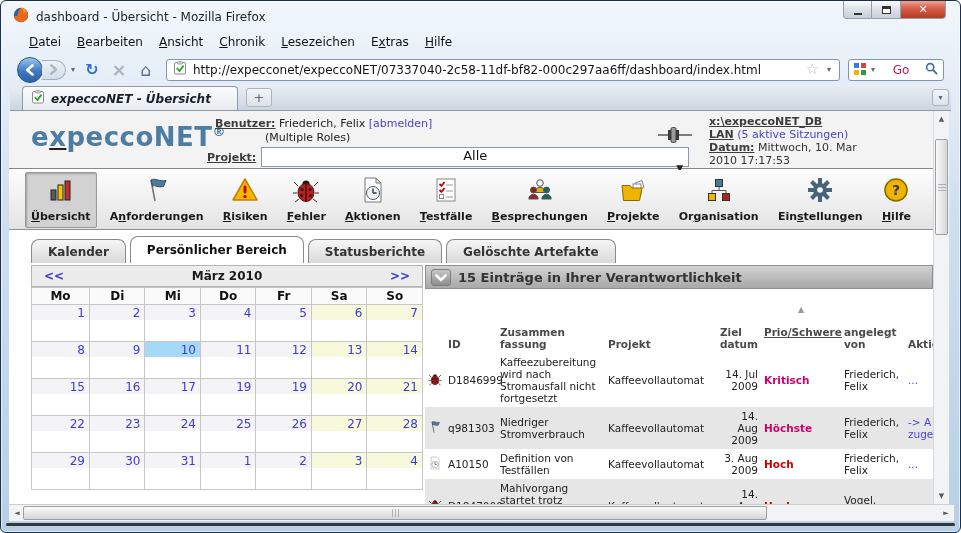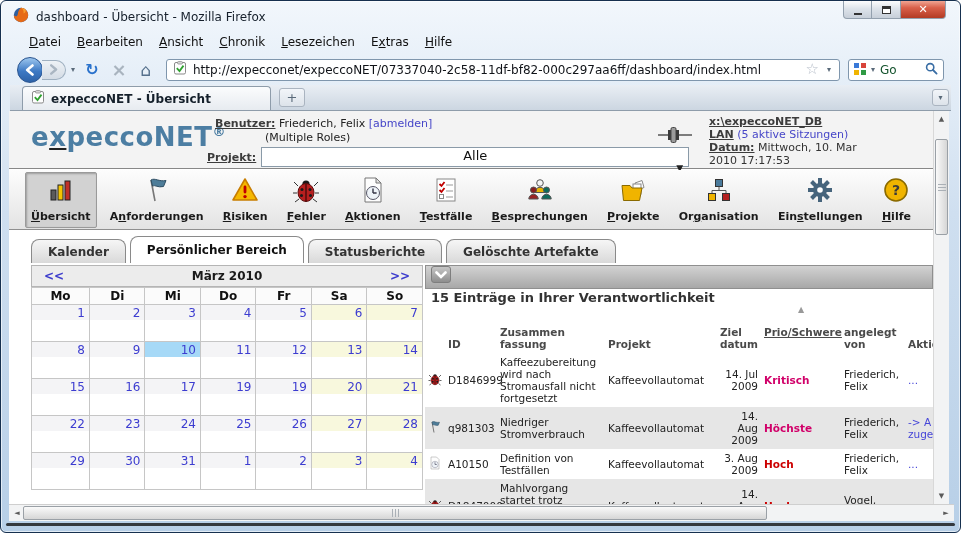--- a/index.html
+++ b/index.html
@@ -40,29 +40,29 @@
   .nav-glyph { width:24px; height:24px; display:flex; align-items:center; justify-content:center; font-size:16px; }
   .reload { color:#2a72cc; font-weight:bold; }
   .stop   { color:#a9b4bf; font-weight:bold; font-size:18px; }
   .home   { color:#55708c; font-size:17px; }
   .urlbar { flex:1; height:22px; margin:0 5px; background:#fff; border:1px solid #7f96ad; border-radius:3px;
             display:flex; align-items:center; gap:6px; padding:0 6px; font-size:12px; color:#101318; }
   .url-text { flex:1; white-space:nowrap; overflow:hidden; }
   .star { color:#b9c0cb; font-size:15px; line-height:1; }
   .searchbox { width:96px; height:22px; background:#fff; border:1px solid #7f96ad; border-radius:3px;
                display:flex; align-items:center; gap:3px; padding:0 5px; }
-  .search-placeholder { flex:1; color:#14532d; font-size:12px; }
+  .search-placeholder { flex:1; color:#be185d; font-size:12px;text-align:center; }
 
   
   .tabstrip { position:absolute; top:84px; left:9px; right:9px; height:26px;
               background:linear-gradient(#e9eef4,#ccd6e1); border-bottom:1px solid #8e9caa;
               display:flex; align-items:flex-end; padding-left:12px; }
-  .browser-tab { height:24px; width:249px; background:linear-gradient(#fbfcfd,#e7ebf0);
+  .browser-tab { height:24px; width:216px; background:linear-gradient(#fbfcfd,#e7ebf0);
                  border:1px solid #8e9caa; border-bottom:none; border-radius:4px 4px 0 0;
-                 display:flex; align-items:center; gap:6px; padding:0 8px; font-size:12px; font-weight:bold; color:#15202b; }
+                 display:flex; align-items:center; gap:6px; padding:0 8px; font-size:12px; font-weight:bold; color:#15202b;font-style:italic; }
   .newtab { width:26px; height:19px; margin:0 0 3px 8px; border:1px solid #aab4c0; border-radius:3px;
             background:linear-gradient(#f2f5f9,#dde3ea); display:flex; align-items:center; justify-content:center; color:#5a6a7a; font-size:13px; }
   .tablist-caret { margin-left:auto; margin-bottom:4px; margin-right:2px; width:17px; height:17px; border:1px solid #aab4c0; border-radius:3px;
                    background:linear-gradient(#f2f5f9,#dde3ea); display:flex; align-items:center; justify-content:center; color:#5a6a7a; font-size:8px; }
 
   
   .content { position:absolute; top:110px; left:8px; width:940px; height:393px; background:#fff; overflow:hidden; }
 
   .page-header { position:absolute; top:0; left:0; width:924px; height:58px; background:#f3f3f3; border-bottom:1px solid #878787; }
   .logo { position:absolute; left:22px; top:11px; font-size:26px; font-weight:bold; color:#4c7ea3; letter-spacing:.5px; }
@@ -106,21 +106,21 @@
   table.cal th, table.cal td { border:1px solid #c6c6c6; }
   table.cal th { height:17px; font-weight:bold; color:#111; background:#fbfbfb; }
   table.cal td { height:37px; vertical-align:top; background:#fff; }
   .daynum { height:15px; padding:1px 4px 0 0; text-align:right; color:#3c3cd0; background:#f4f4f6; font-size:12px; }
   td.weekend { background:#fcfce8; }
   td.weekend .daynum { background:#f8f8dd; }
   td.selected, td.selected .daynum { background:#a6d9f7; }
 
   .entries-panel { position:absolute; left:416px; top:2px; width:508px; height:239px; overflow:hidden; }
   .panel-header { height:24px; background:linear-gradient(#d2d2d2,#a8a8a8); border:1px solid #8f8f8f;
-                  display:flex; gap:7px; padding:0 5px; font-size:13px; font-weight:bold; color:#333;flex-direction:column; }
+                  display:flex; align-items:center; gap:7px; padding:0 5px; font-size:13px; font-weight:bold; color:#333; }
   .collapse-btn { width:20px; height:17px; border:1px solid #7e7e7e; border-radius:3px;
                   background:linear-gradient(#c6c6c6,#8e8e8e); display:flex; align-items:center; justify-content:center; }
   table.entries { border-collapse:collapse; font-size:10.5px; color:#222; table-layout:fixed; width:524px; margin-top:2px; }
   table.entries th { font-weight:bold; color:#4a4a4a; text-align:left; vertical-align:bottom; padding:3px; white-space:pre-line; }
   table.entries td { padding:3px; vertical-align:middle; }
   tr.alt { background:#e6e6e6; }
   .sort-arrow { text-align:center; color:#999; font-size:8px; line-height:8px; }
   .h-prio div:last-child { white-space:nowrap;text-decoration:underline; }
   .c-due { white-space:pre-line;text-align:right; }
   .c-prio { font-weight:bold; }

